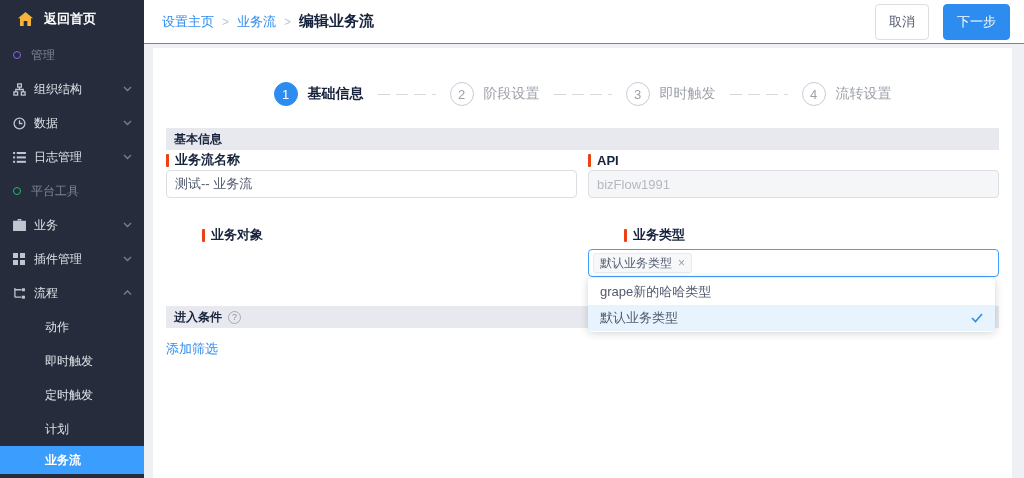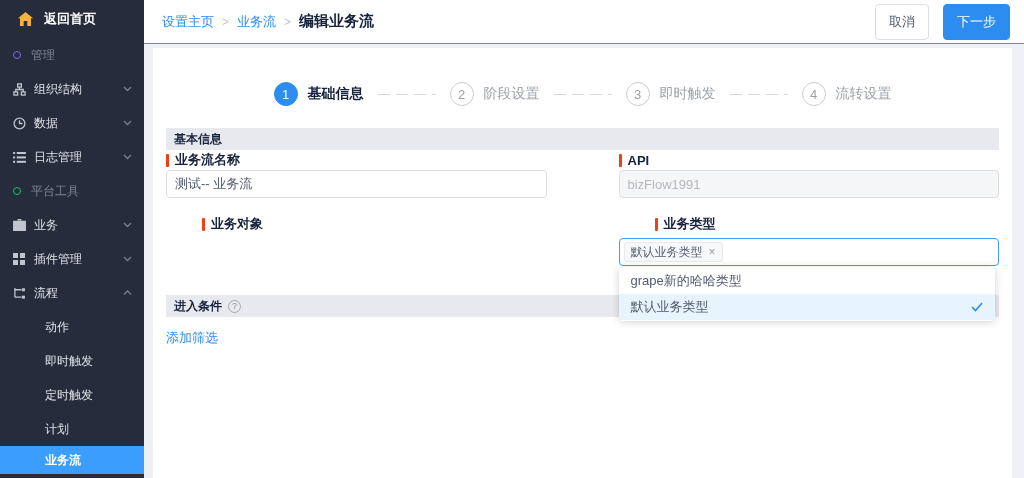--- a/index.html
+++ b/index.html
@@ -46,21 +46,21 @@
   .step-line { width:58px; height:1px; margin:0 14px;
     background:repeating-linear-gradient(to right,#d6d9de 0 12px,transparent 12px 18px); }
   
   .section-bar { height:22px; background:#e7e9ef; display:flex; align-items:center; gap:6px;
     padding:0 8px; font-size:12px; font-weight:bold; color:#17233d; }
   .section-bar.basic { margin-top:22px; }
   .section-bar.cond { margin-top:29px; }
   .help-circle { width:13px; height:13px; border-radius:50%; border:1px solid #a6abb3; color:#8a9099;
     font-size:9px; font-weight:normal; display:flex; align-items:center; justify-content:center; cursor:pointer; }
   
-  .form-grid { display:grid; grid-template-columns:1fr 1fr; column-gap:72px; }
+  .form-grid { display:grid; grid-template-columns:1fr 1fr; column-gap:72px;gap:11px; }
   .field.row1 { margin-top:2px; }
   .field.row2 { margin-top:18px; }
   .field-label { display:flex; align-items:center; height:16px; font-size:13px; font-weight:bold; color:#17233d; }
   .row1 .field-label { margin-bottom:2px; }
   .row2 .field-label { margin-bottom:6px;padding-left:36px; }
   .req { width:3px; height:13px; background:#ed4014; border-radius:1px; margin-right:6px; }
   .control-wrap { position:relative; }
   .input { height:28px; border:1px solid #dcdee2; border-radius:4px; background:#fff;
     display:flex; align-items:center; padding:0 8px; font-size:13px; color:#515a6e; }
   .input.disabled { background:#f5f6f8; color:#b4b8bf; cursor:not-allowed; }

